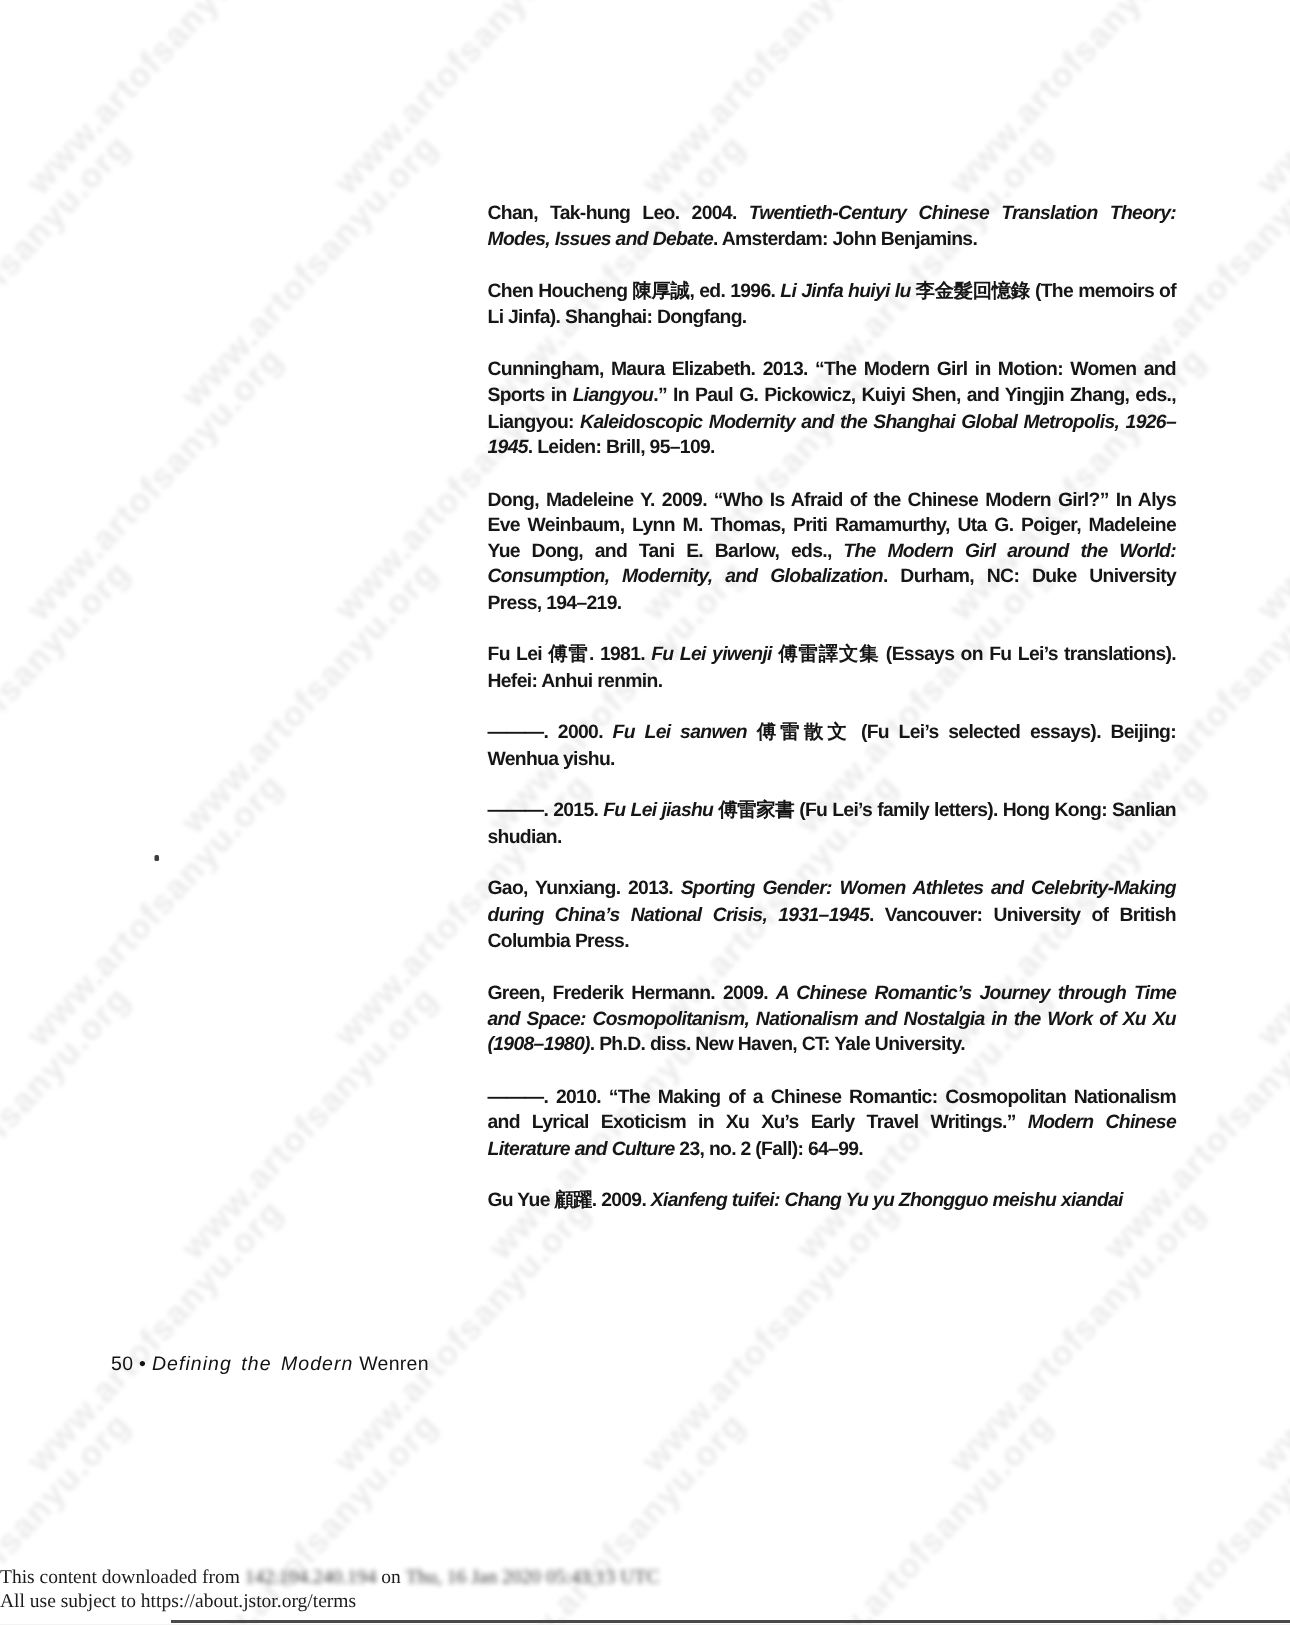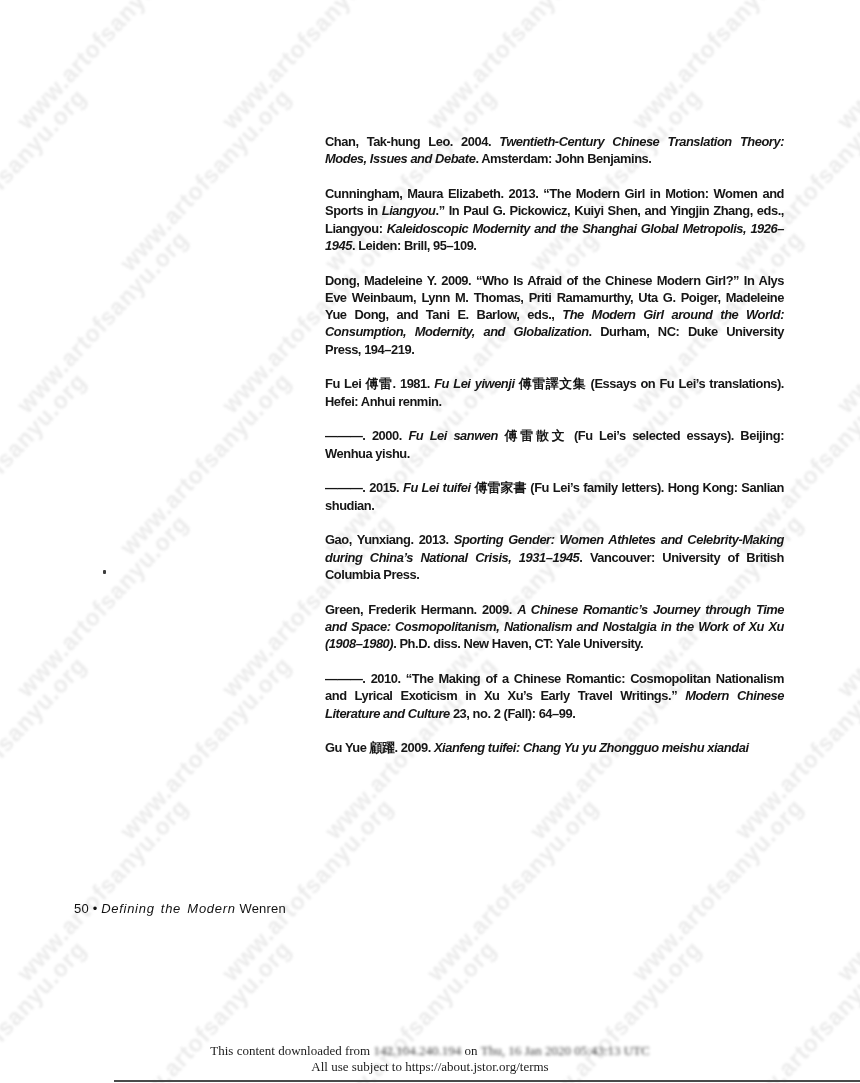--- a/index.html
+++ b/index.html
@@ -19,21 +19,21 @@
     letter-spacing:-0.45px;line-height:17.3px;
   }
   .bib p{margin:0 0 17.4px 0;text-align:justify;}
   .bib .it{font-style:italic;}
   .runfoot{
     position:absolute;left:74px;top:901px;font-size:13px;font-weight:400;
     color:#121212;letter-spacing:0.2px;
   }
   .runfoot .it{font-style:italic;letter-spacing:0.7px;word-spacing:2px;}
   .jstor{
-    position:absolute;left:0;right:0;top:1043px;text-align:center;
+    position:absolute;left:0;right:0;top:1043px;text-align:left;
     font-family:"Liberation Serif",serif;font-size:13px;color:#1c1c1c;
     line-height:15.5px;
   }
   .redact{display:inline-block;filter:blur(1.7px);opacity:0.85;}
   .scan-line{position:absolute;left:114px;top:1080px;width:746px;height:2px;background:#4a4a4a;}
   .scan-speck{position:absolute;left:103px;top:570px;width:3px;height:4px;background:#3d3d3d;border-radius:1px;}
 </style>
 </head>
 <body>
 
@@ -77,25 +77,26 @@
       <span class="wm" style="left: 842px; top: 964px; color: rgb(189, 189, 189); opacity: 0.3;">www.artofsanyu.org</span>
       <span class="wm" style="left: -80px; top: 1106px; color: rgb(189, 189, 189); opacity: 0.3;">www.artofsanyu.org</span>
       <span class="wm" style="left: 125px; top: 1106px; color: rgb(189, 189, 189); opacity: 0.3;">www.artofsanyu.org</span>
       <span class="wm" style="left: 330px; top: 1106px; color: rgb(189, 189, 189); opacity: 0.3;">www.artofsanyu.org</span>
       <span class="wm" style="left: 535px; top: 1106px; color: rgb(189, 189, 189); opacity: 0.3;">www.artofsanyu.org</span>
       <span class="wm" style="left: 740px; top: 1106px; color: rgb(189, 189, 189); opacity: 0.3;">www.artofsanyu.org</span>
     </div>
 
   <main class="bib" id="bib">
       <p><span>Chan, Tak-hung Leo. 2004. </span><span class="it">Twentieth-Century Chinese Translation Theory: Modes, Issues and Debate</span><span>. Amsterdam: John Benjamins.</span></p>
+      <p><span>Chen Houcheng 陳厚誠, ed. 1996. </span><span class="it">Li Jinfa huiyi lu</span><span> 李金髮回憶錄 (The memoirs of Li Jinfa). Shanghai: Dongfang.</span></p>
       <p><span>Cunningham, Maura Elizabeth. 2013. “The Modern Girl in Motion: Women and Sports in </span><span class="it">Liangyou</span><span>.” In Paul G. Pickowicz, Kuiyi Shen, and Yingjin Zhang, eds., Liangyou: </span><span class="it">Kaleidoscopic Modernity and the Shanghai Global Metropolis, 1926–1945</span><span>. Leiden: Brill, 95–109.</span></p>
       <p><span>Dong, Madeleine Y. 2009. “Who Is Afraid of the Chinese Modern Girl?” In Alys Eve Weinbaum, Lynn M. Thomas, Priti Ramamurthy, Uta G. Poiger, Madeleine Yue Dong, and Tani E. Barlow, eds., </span><span class="it">The Modern Girl around the World: Consumption, Modernity, and Globalization</span><span>. Durham, NC: Duke University Press, 194–219.</span></p>
       <p><span>Fu Lei 傅雷. 1981. </span><span class="it">Fu Lei yiwenji</span><span> 傅雷譯文集 (Essays on Fu Lei’s translations). Hefei: Anhui renmin.</span></p>
       <p><span>———. 2000. </span><span class="it">Fu Lei sanwen</span><span> 傅雷散文 (Fu Lei’s selected essays). Beijing: Wenhua yishu.</span></p>
-      <p><span>———. 2015. </span><span class="it">Fu Lei tuifei</span><span> 傅雷家書 (Fu Lei’s family letters). Hong Kong: Sanlian shudian.</span></p>
+      <p><span>———. 2015. </span><span class="it">Fu Lei jiashu</span><span> 傅雷家書 (Fu Lei’s family letters). Hong Kong: Sanlian shudian.</span></p>
       <p><span>Gao, Yunxiang. 2013. </span><span class="it">Sporting Gender: Women Athletes and Celebrity-Making during China’s National Crisis, 1931–1945</span><span>. Vancouver: University of British Columbia Press.</span></p>
       <p><span>Green, Frederik Hermann. 2009. </span><span class="it">A Chinese Romantic’s Journey through Time and Space: Cosmopolitanism, Nationalism and Nostalgia in the Work of Xu Xu (1908–1980)</span><span>. Ph.D. diss. New Haven, CT: Yale University.</span></p>
       <p><span>———. 2010. “The Making of a Chinese Romantic: Cosmopolitan Nationalism and Lyrical Exoticism in Xu Xu’s Early Travel Writings.” </span><span class="it">Modern Chinese Literature and Culture</span><span> 23, no. 2 (Fall): 64–99.</span></p>
       <p><span>Gu Yue 顧躍. 2009. </span><span class="it">Xianfeng tuifei: Chang Yu yu Zhongguo meishu xiandai</span></p>
     </main>
 
   <div class="runfoot"><span>50</span>
     <span>•</span>
     <span class="it">Defining the Modern</span>
     <span>Wenren</span></div>

